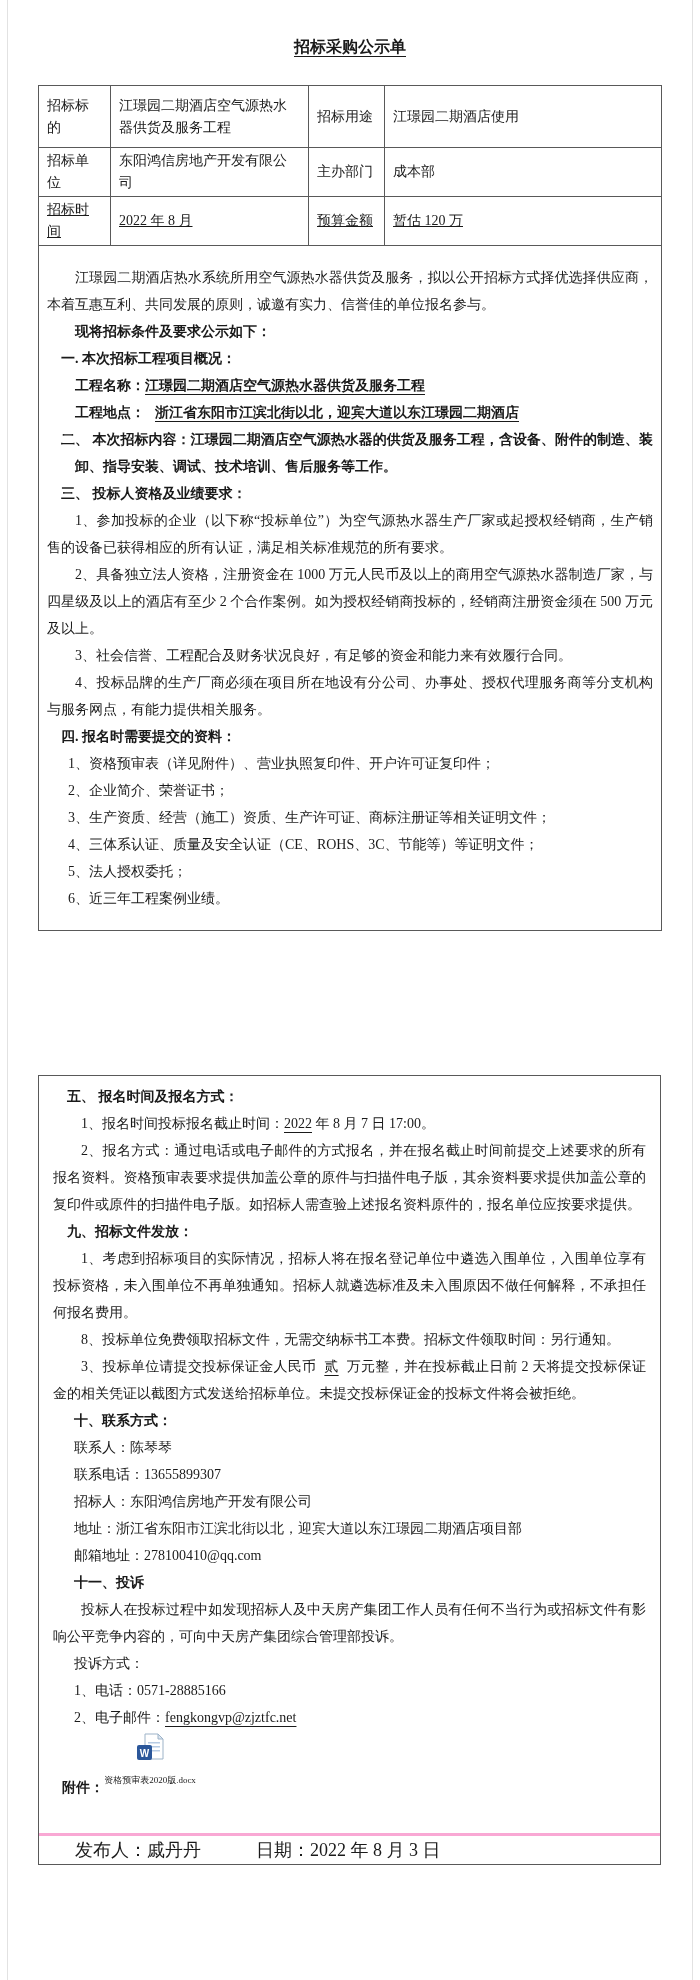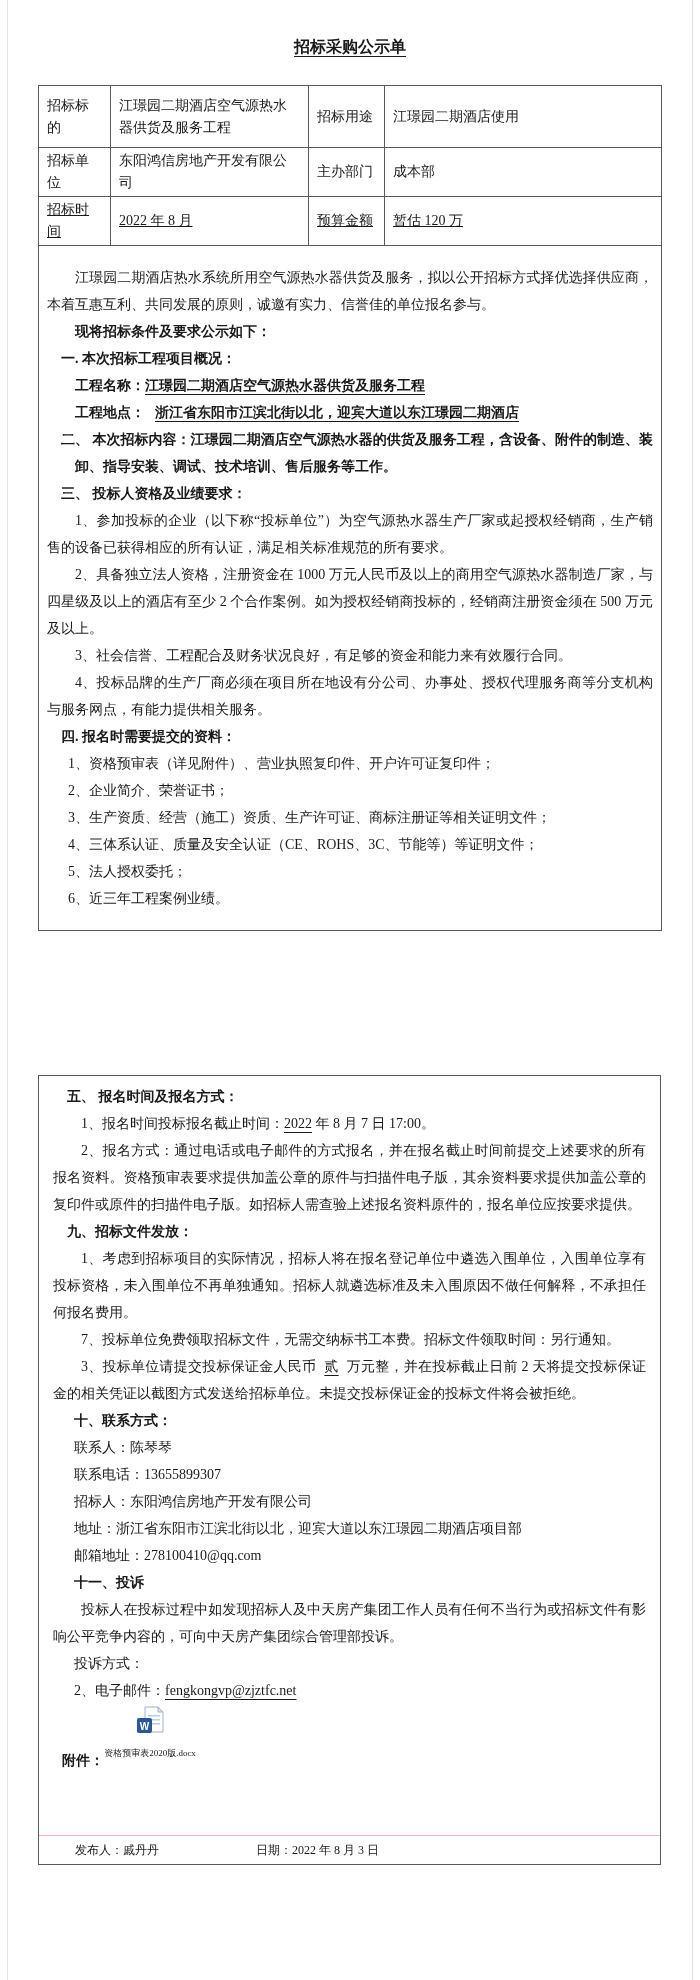--- a/index.html
+++ b/index.html
@@ -51,21 +51,21 @@
   .attach-label{position:absolute;left:9px;bottom:22px;font-size:14px;font-weight:700;}
   .attach-file{position:absolute;left:42px;top:2px;width:110px;text-align:center;cursor:pointer;}
   .attach-file svg{display:block;margin:0 auto;}
   .attach-name{
     display:block;margin-top:12px;font-size:9px;line-height:11px;color:#222;
     word-break:break-all;font-family:"Liberation Serif","DejaVu Serif",serif;
   }
 
   .foot{
     position:absolute;left:0;right:0;bottom:0;height:28px;
-    border-top:1px solid #f9a8d4;font-size:12px;line-height:28px;
+    border-top:3px solid #f9a8d4;font-size:18px;line-height:28px;
   }
   .foot .pub{position:absolute;left:36px;}
   .foot .date{position:absolute;left:217px;}
 </style>
 </head>
 <body>
 
 <div>
   <div class="edge edge-l"></div>
   <div class="edge edge-r"></div>
@@ -125,31 +125,32 @@
   </tbody>
     </table>
 
   <div class="box2">
     <div class="content">
       <div class="ind1 bold">五、 报名时间及报名方式：</div>
       <div class="ind2"><span>1、报名时间投标报名截止时间：</span><span class="ul">2022</span><span> 年 8 月 7 日 17:00。</span></div>
       <div class="ind2 t-just">2、报名方式：通过电话或电子邮件的方式报名，并在报名截止时间前提交上述要求的所有报名资料。资格预审表要求提供加盖公章的原件与扫描件电子版，其余资料要求提供加盖公章的复印件或原件的扫描件电子版。如招标人需查验上述报名资料原件的，报名单位应按要求提供。</div>
       <div class="ind1 bold">九、招标文件发放：</div>
       <div class="ind2 t-just">1、考虑到招标项目的实际情况，招标人将在报名登记单位中遴选入围单位，入围单位享有投标资格，未入围单位不再单独通知。招标人就遴选标准及未入围原因不做任何解释，不承担任何报名费用。</div>
-      <div class="ind2 t-just">7、投标单位免费领取招标文件，无需交纳标书工本费。招标文件领取时间：另行通知。</div>
+      <div class="ind2 t-just">8、投标单位免费领取招标文件，无需交纳标书工本费。招标文件领取时间：另行通知。</div>
       <div class="ind2 t-just"><span>3、投标单位请提交投标保证金人民币</span><span class="ul ul-pad2">贰</span><span>万元整，并在投标截止日前 2 天将提交投标保证金的相关凭证以截图方式发送给招标单位。未提交投标保证金的投标文件将会被拒绝。</span></div>
       <div class="ind15 bold">十、联系方式：</div>
       <div class="ind15">联系人：陈琴琴</div>
       <div class="ind15">联系电话：13655899307</div>
       <div class="ind15">招标人：东阳鸿信房地产开发有限公司</div>
       <div class="ind15">地址：浙江省东阳市江滨北街以北，迎宾大道以东江璟园二期酒店项目部</div>
       <div class="ind15">邮箱地址：278100410@qq.com</div>
       <div class="ind15 bold">十一、投诉</div>
       <div class="ind2 t-just">投标人在投标过程中如发现招标人及中天房产集团工作人员有任何不当行为或招标文件有影响公平竞争内容的，可向中天房产集团综合管理部投诉。</div>
       <div class="ind15">投诉方式：</div>
+      <div class="ind15">1、电话：0571-28885166</div>
       <div class="ind15"><span>2、电子邮件：</span><span class="ul">fengkongvp@zjztfc.net</span></div>
 
       <div class="attach">
         <span class="attach-label">附件：</span>
         <div class="attach-file">
           <svg width="28" height="30" viewBox="0 0 28 30">
             <path d="M9 1 h13 l5 5 v20 h-18 z" fill="#ffffff" stroke="#9db3c8" stroke-width="1"></path>
             <path d="M22 1 l5 5 h-5 z" fill="#dce6f1" stroke="#9db3c8" stroke-width="1"></path>
             <rect x="12" y="9" width="12" height="1.5" fill="#b8cce4"></rect>
             <rect x="12" y="13" width="12" height="1.5" fill="#b8cce4"></rect>

